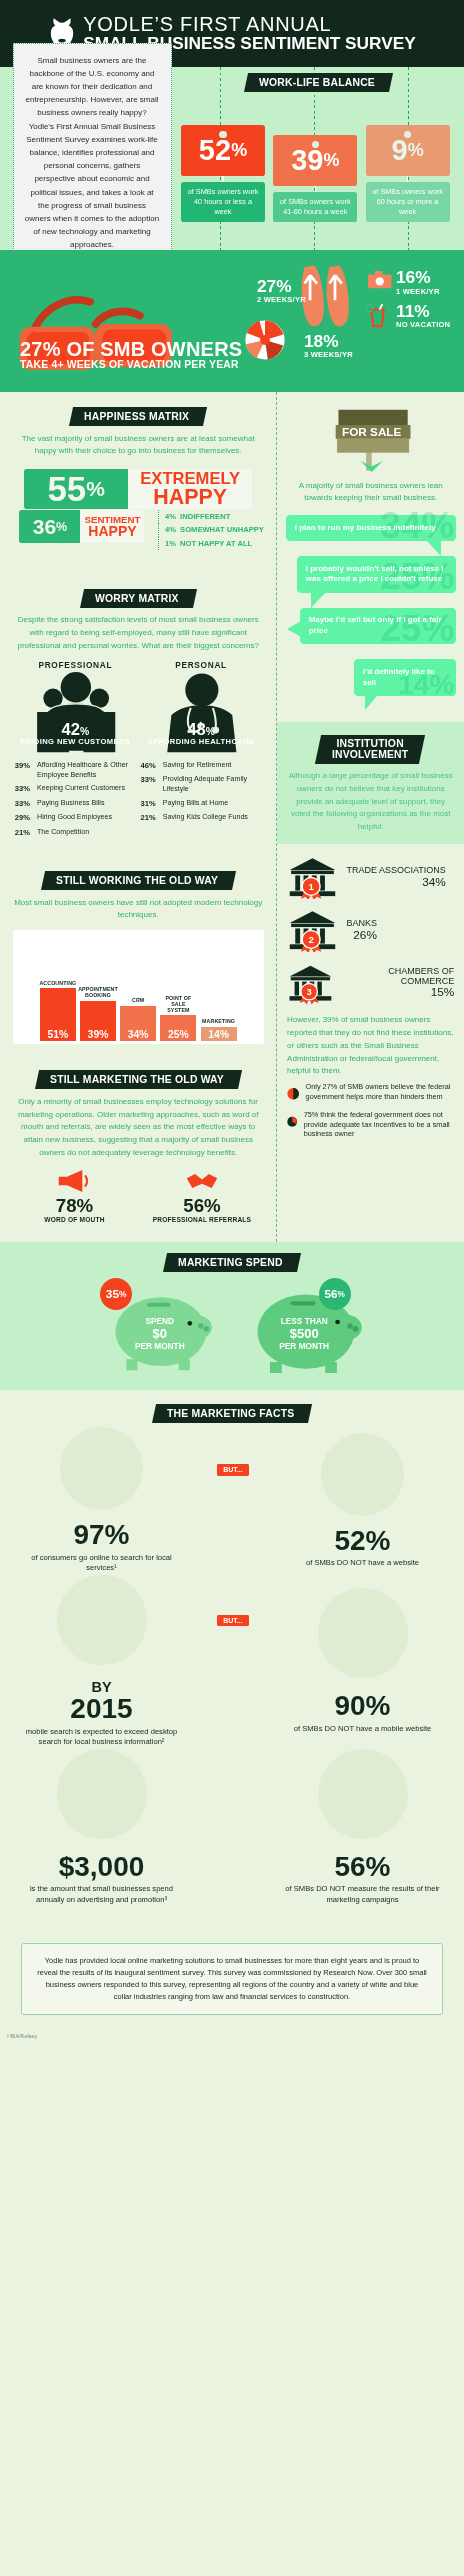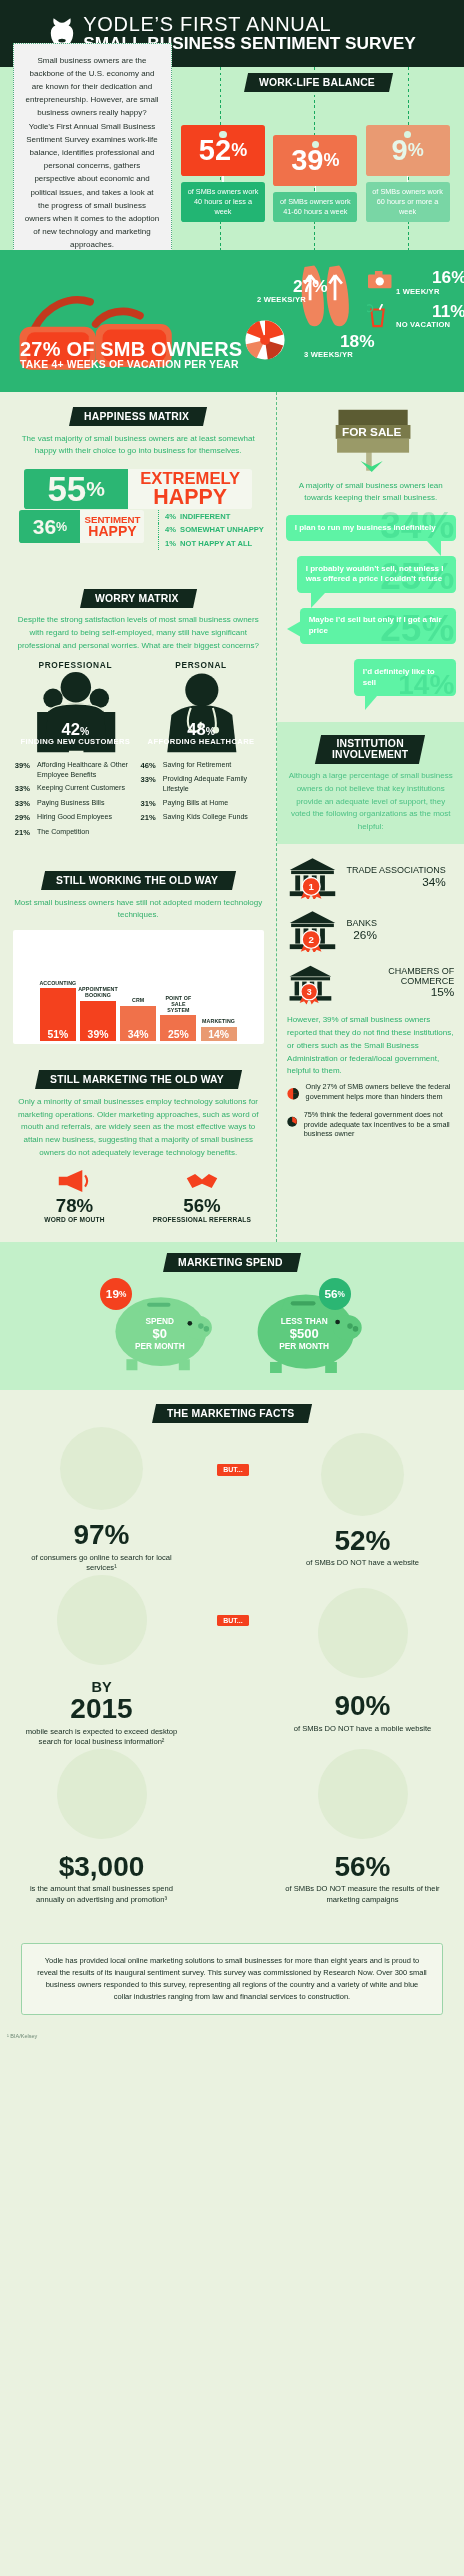--- a/index.html
+++ b/index.html
@@ -47,21 +47,21 @@
   .tick { width:1.4px; height:6.2px; background:#fff; }
 
   
   .vac { position:relative; background:#2bb673; height:142px; overflow:hidden; }
   .sun { position:absolute; width:173px; height:90px; left:14px; top:38px; }
   .flip { position:absolute; left:299px; top:9.7px; }
   .ball { position:absolute; left:244px; top:69px; }
   .cam  { position:absolute; left:368px; top:21px; }
   .cup  { position:absolute; left:367px; top:54px; }
   .vstat { position:absolute; color:#fff; font-family:"Liberation Sans Narrow","Liberation Sans",sans-serif; }
-  .vstat .n { font-size:17.3px; font-weight:bold; line-height:1;margin-left:36px; }
+  .vstat .n { font-size:17.3px; font-weight:bold; line-height:1; }
   .vstat .s { font-size:7.6px; font-weight:bold; letter-spacing:0.2px; }
   .vbig { position:absolute; left:20px; top:89px; color:#fff; font-family:"Liberation Sans Narrow","Liberation Sans",sans-serif; }
   .vbig .a { font-size:20px; font-weight:bold; line-height:1; letter-spacing:0.2px;}
   .vbig .b { font-size:10.4px; font-weight:bold; letter-spacing:0.2px; }
 
   
   .cols { display:flex; }
   .colL { width:277px; position:relative; }
   .colR { width:188px; position:relative; border-left:0.7px dashed #5bbf84; }
 
@@ -599,21 +599,21 @@
         <ellipse cx="146" cy="66" rx="20" ry="17" fill="#7fd893"></ellipse>
         <circle cx="150" cy="64" r="4" fill="#55b877"></circle>
           <circle cx="158" cy="68" r="4" fill="#55b877"></circle>
         <path d="M66 28 l16 12 -22 4 z" fill="#7fd893"></path>
         <rect x="72" y="30" width="34" height="6" rx="3" fill="#55b877"></rect>
         <rect x="42" y="112" width="16" height="16" fill="#7fd893"></rect>
           <rect x="118" y="112" width="16" height="16" fill="#7fd893"></rect>
         <circle cx="134" cy="60" r="3.4" fill="#12281d"></circle>
       </svg>
       <div class="spend-bub" style="background:#f4411e;">
-        <span>19</span>
+        <span>35</span>
           <span style="font-size:8.3px">%</span>
       </div>
       <div class="pig-cap">
         <div>SPEND</div>
         <div style="font-size:13px">$0</div>
         <div>PER MONTH</div>
       </div>
     </div>
 
     <div class="pig-box">

